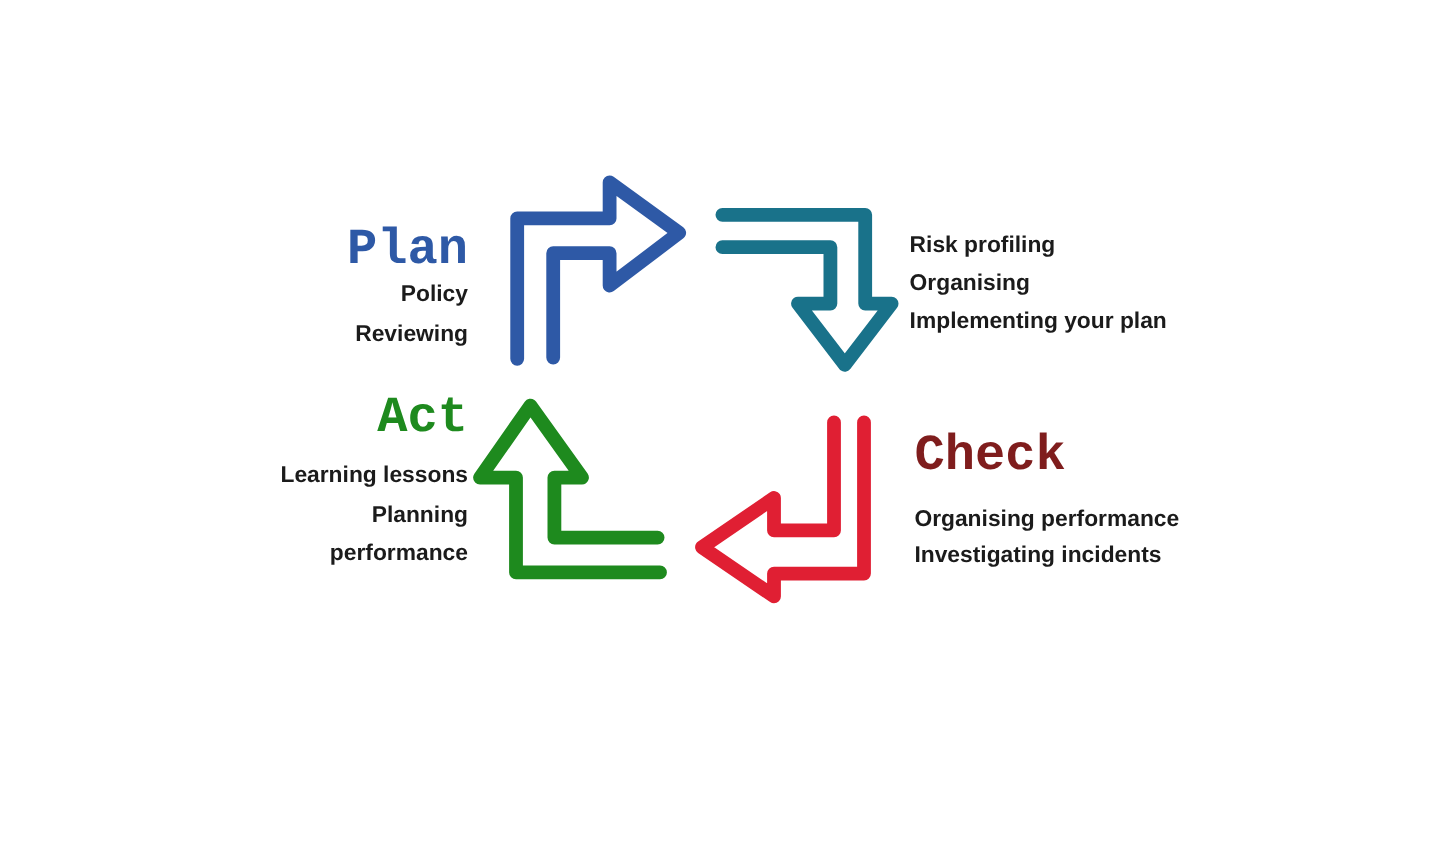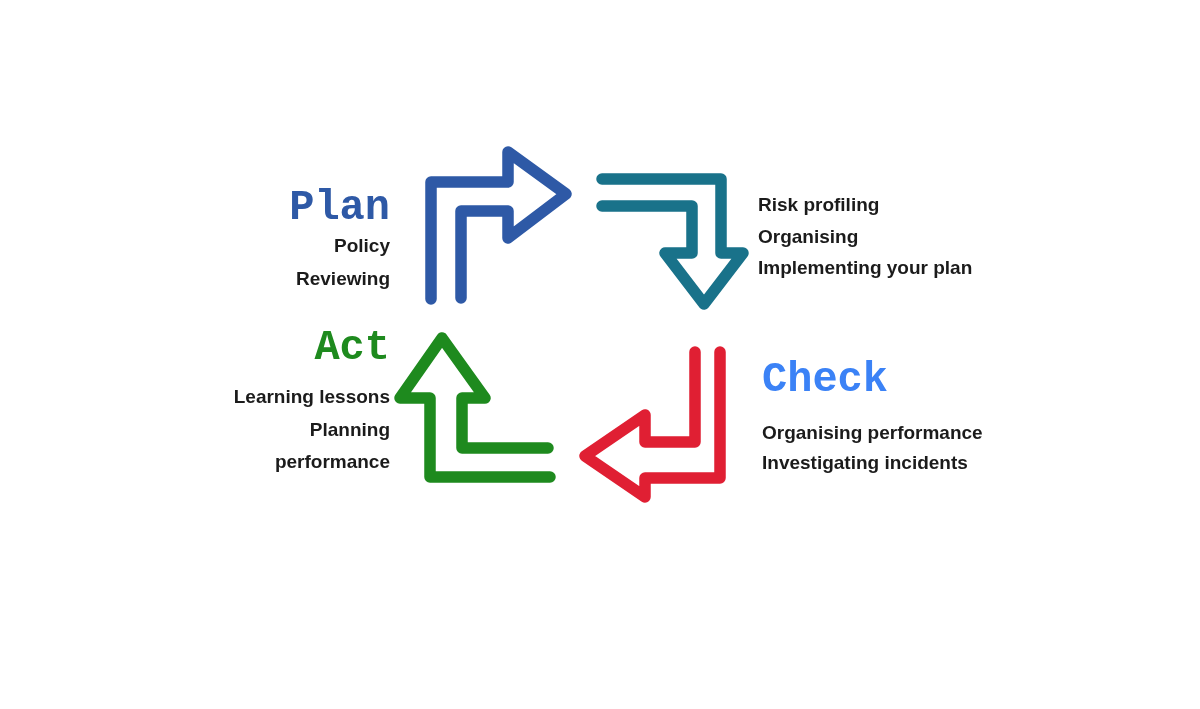--- a/index.html
+++ b/index.html
@@ -93,21 +93,21 @@
 
   <div class="block do-block">
     <div class="items">
       <div class="line">Risk profiling</div>
       <div class="line">Organising</div>
       <div class="line">Implementing your plan</div>
     </div>
   </div>
 
   <div class="block check-block">
-    <div class="heading" style="color: #3b82f6;">Check</div>
+    <div class="heading" style="color: #7f1d1d;">Check</div>
     <div class="items">
       <div class="line">Organising performance</div>
       <div class="line">Investigating incidents</div>
     </div>
   </div>
 
   <div class="block align-right act-block">
     <div class="heading" style="color: rgb(30, 138, 30);">Act</div>
     <div class="items">
       <div class="line">Learning lessons</div>

